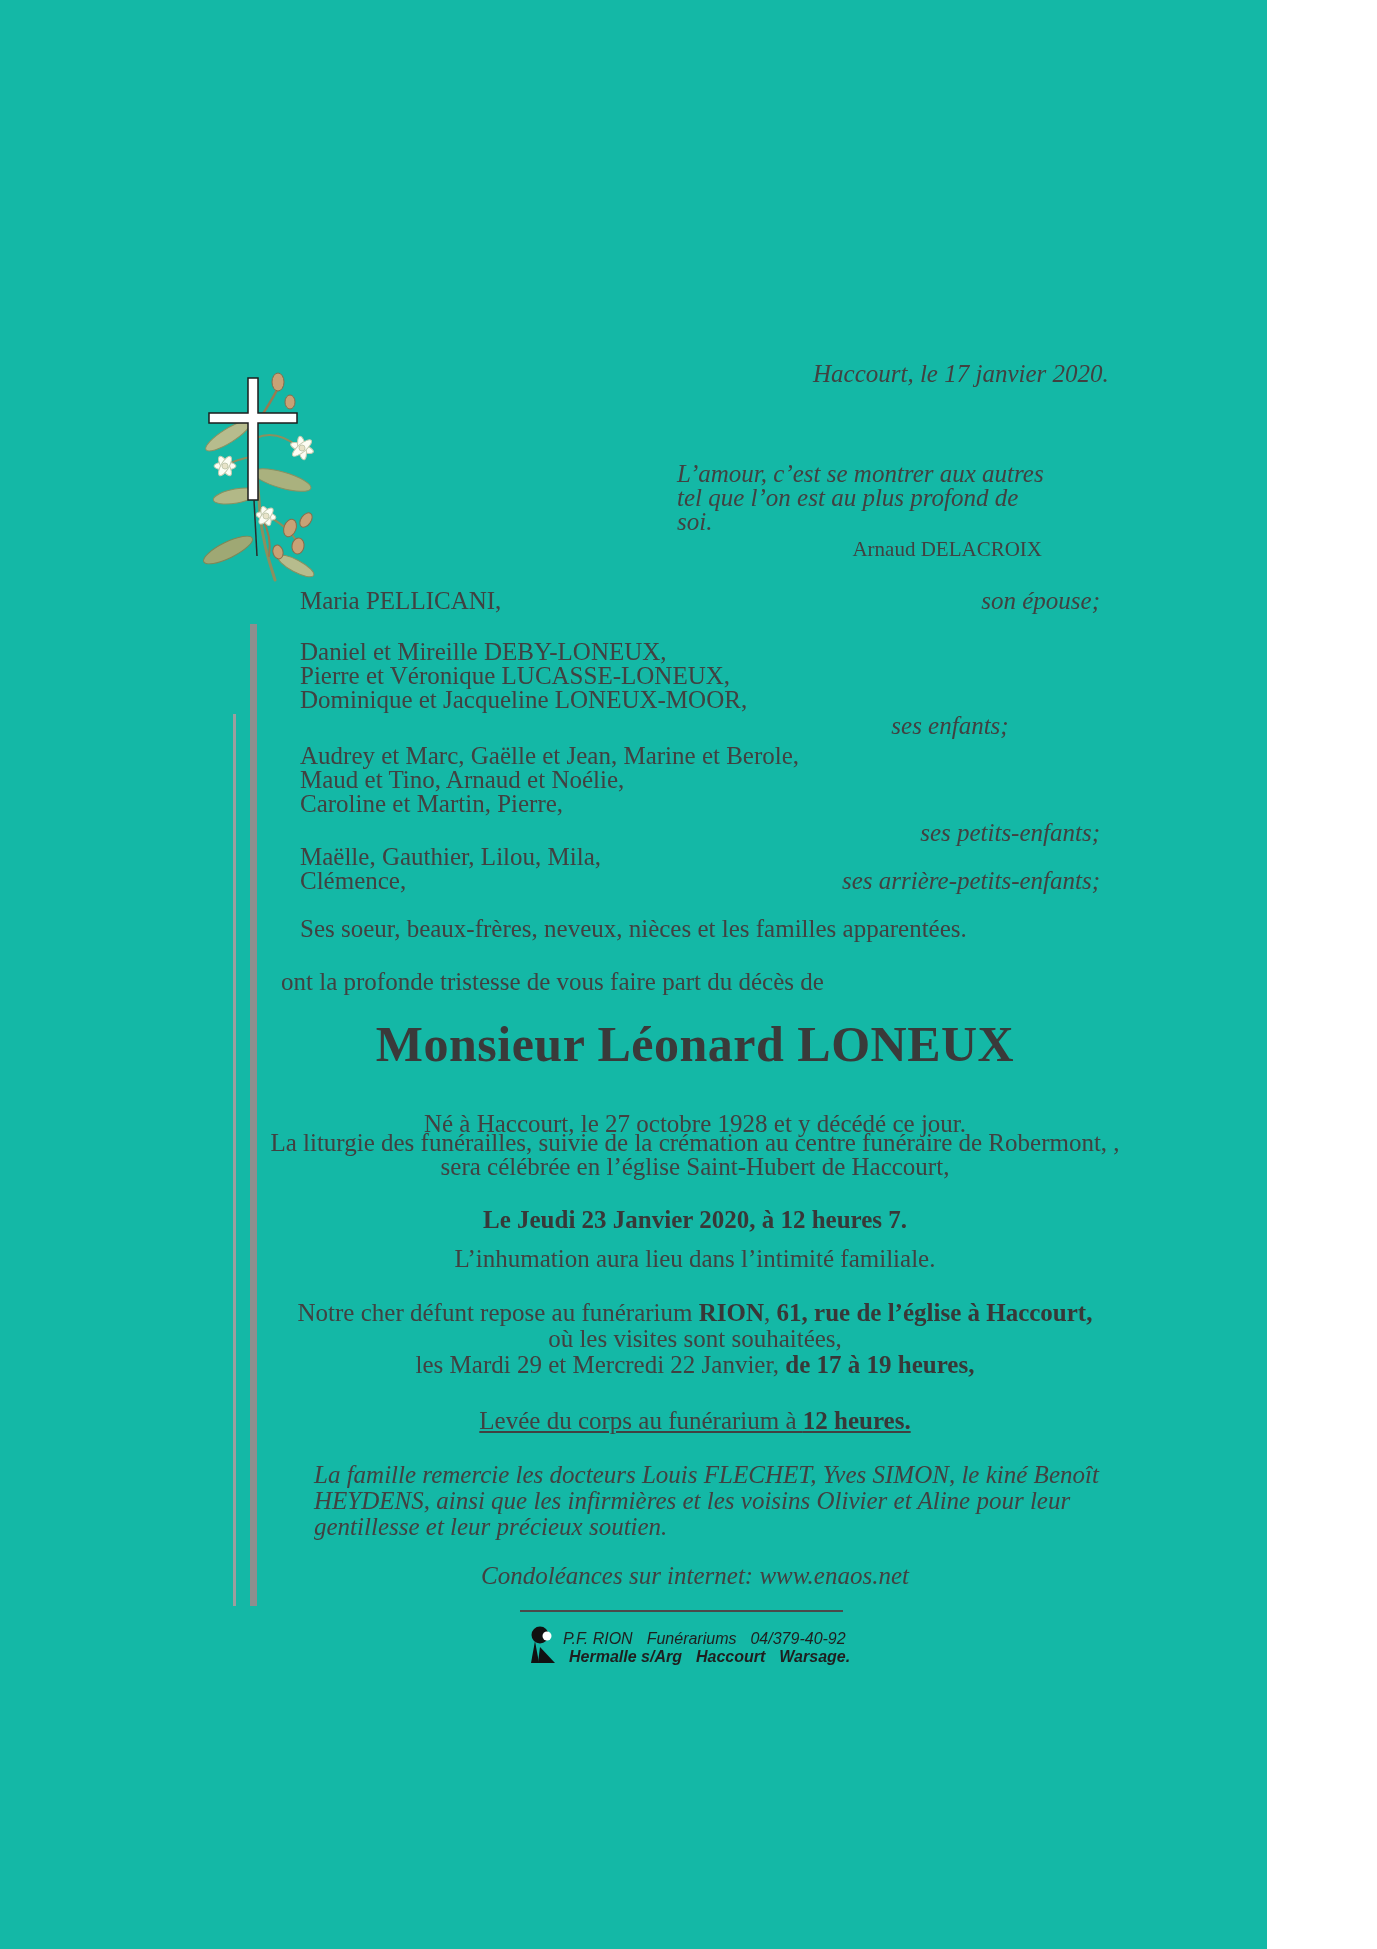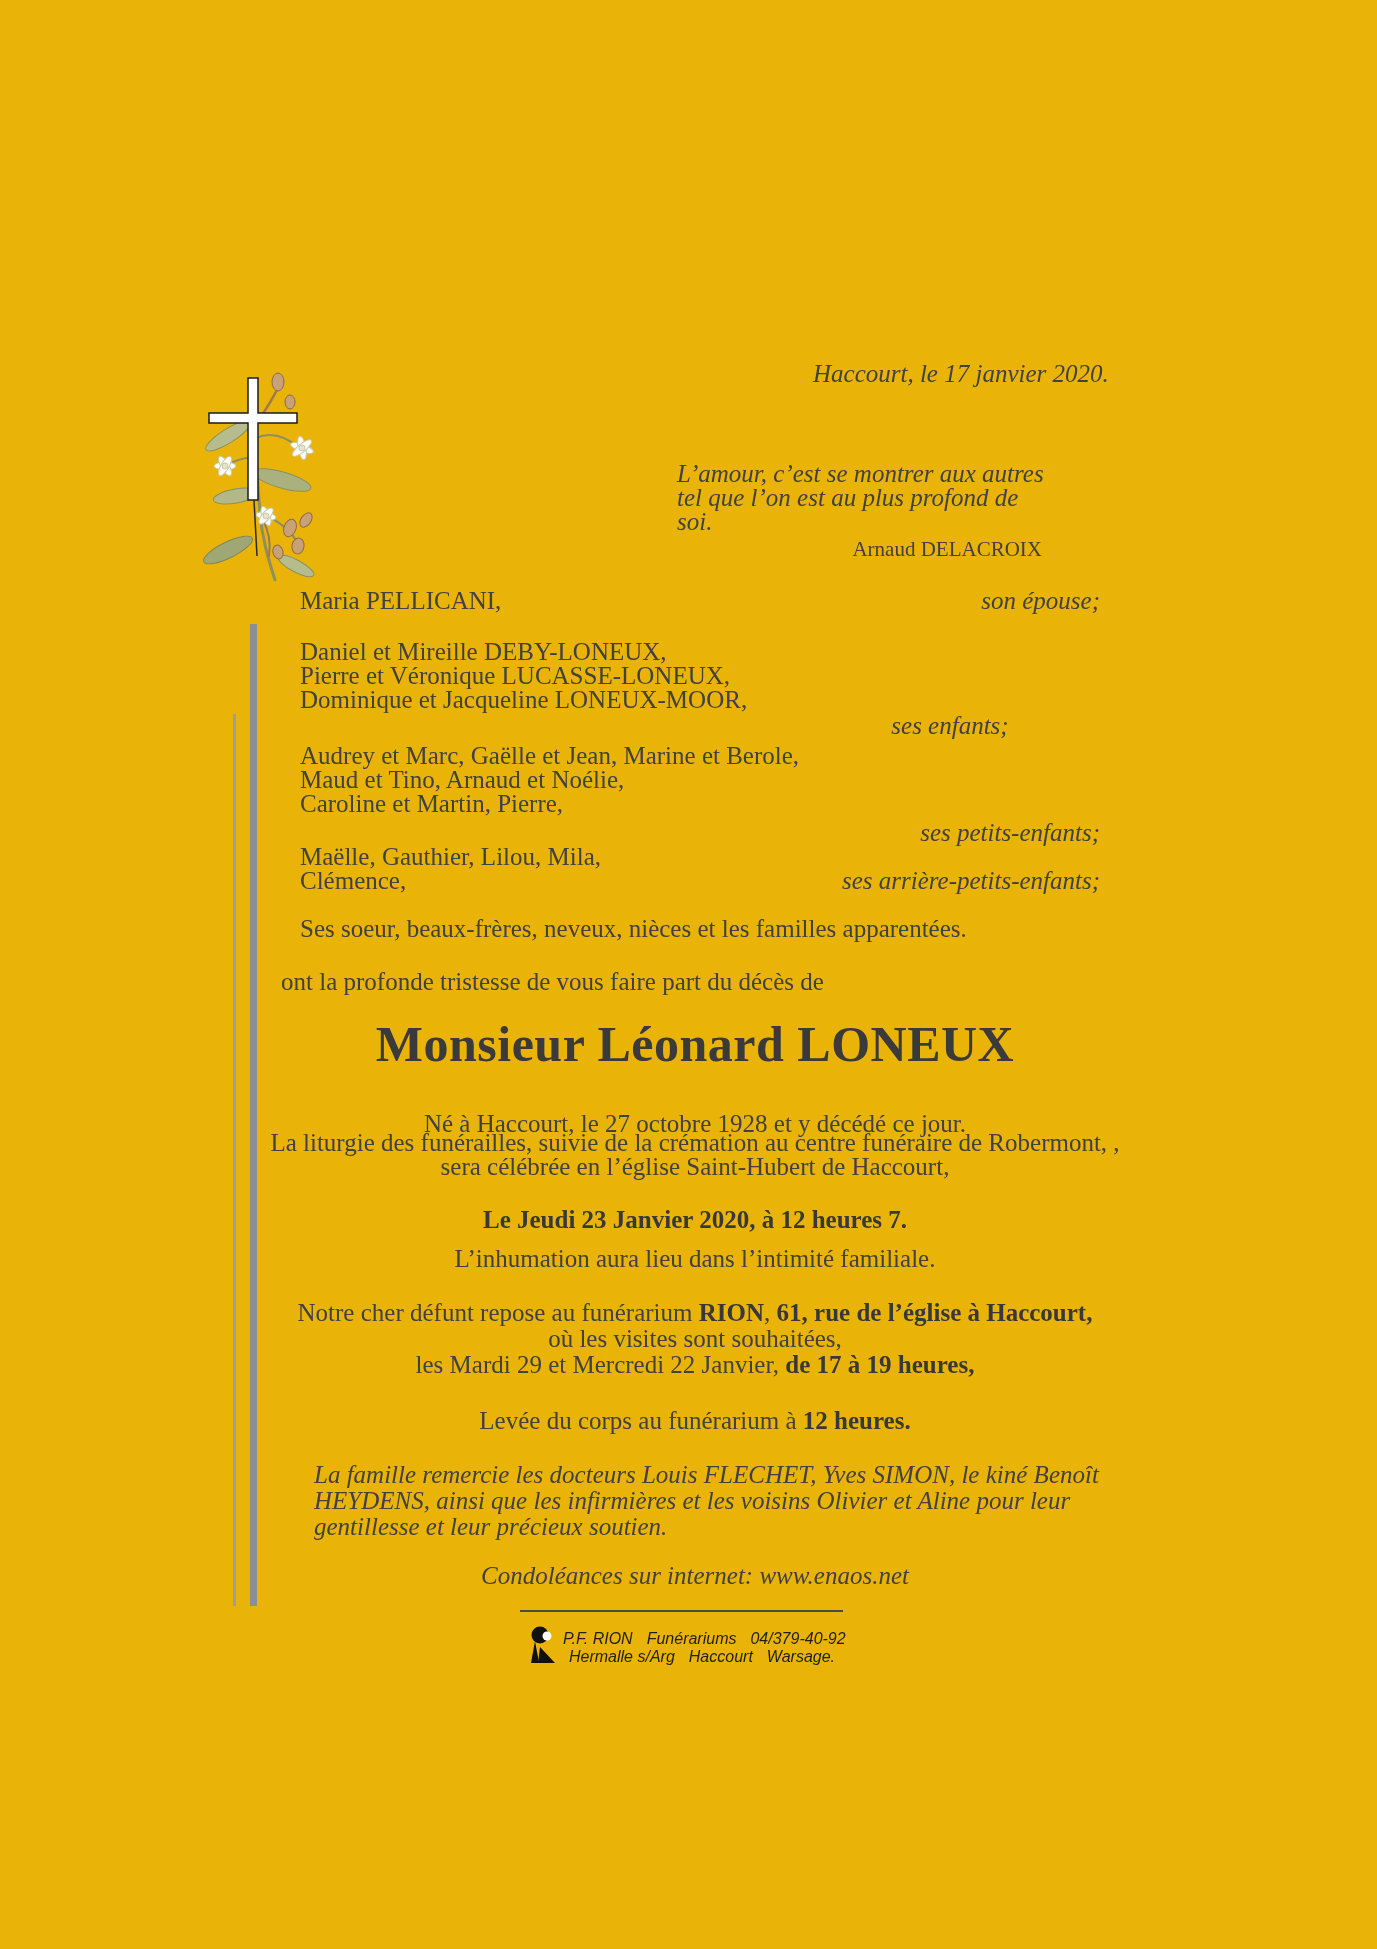--- a/index.html
+++ b/index.html
@@ -1,19 +1,19 @@
 <!DOCTYPE html>
 <html><head>
 <meta charset="utf-8">
 <style>
   html,body{margin:0;padding:0;background:#fff;}
   #page{
     position:relative;
-    width:1377px;height:1949px;
-    background:#eab308;
+    width:1267px;height:1949px;
+    background:#14b8a6;
     font-family:"Liberation Serif", serif;
     color:#414141;
     overflow:hidden;
   }
   .abs{position:absolute;}
   .body-text{font-size:25px;line-height:24px;color:#414141;}
   .it{font-style:italic;}
   .b{font-weight:bold;color:#383838;}
   .right-label{font-style:italic;text-align:right;}
   .centercol{left:270px;width:850px;text-align:center;}
@@ -133,21 +133,21 @@
   </div>
   <div class="abs centercol body-text b" style="top:1208px;">Le Jeudi 23 Janvier 2020, à 12 heures 7.</div>
   <div class="abs centercol body-text" style="top:1247px;">L’inhumation aura lieu dans l’intimité familiale.</div>
 
   <div class="abs centercol body-text" style="top:1300px;line-height:26px;">
     <div><span>Notre cher défunt repose au funérarium </span><span class="b">RION</span><span>, </span><span class="b">61, rue de l’église à Haccourt,</span></div>
     <div>où les visites sont souhaitées,</div>
     <div><span>les Mardi 29 et Mercredi 22 Janvier, </span><span class="b">de 17 à 19 heures,</span></div>
   </div>
 
-  <div class="abs centercol body-text" style="top:1409px;">
+  <div class="abs centercol body-text" style="top:1409px;text-decoration:underline;">
     <span>Levée du corps au funérarium à </span><span class="b">12 heures.</span>
   </div>
 
   <div class="abs body-text it" style="left:278px;top:1462px;line-height:26px;margin-left:36px;">
     <div>La famille remercie les docteurs Louis FLECHET, Yves SIMON, le kiné Benoît</div>
     <div>HEYDENS, ainsi que les infirmières et les voisins Olivier et Aline pour leur</div>
     <div>gentillesse et leur précieux soutien.</div>
   </div>
 
   <div class="abs centercol body-text it" style="top:1564px;">Condoléances sur internet: www.enaos.net</div>
@@ -158,18 +158,18 @@
     <circle cx="12" cy="9" r="8.5" fill="#111"></circle>
     <circle cx="19" cy="10" r="4.5" fill="#fff"></circle>
     <path d="M7,15 L11,37 L3,37 Z" fill="#111"></path>
     <path d="M12,21 L27,37 L10,37 Z" fill="#111"></path>
   </svg>
 
   <div class="abs footer-text" style="left:563px;top:1630px;">
     <div>
       <span>P.F. RION</span><span>Funérariums</span><span class="last">04/379-40-92</span>
     </div>
-    <div style="padding-left:6px;">
+    <div style="padding-left:6px;font-weight:bold;">
       <span>Hermalle s/Arg</span><span>Haccourt</span><span class="last">Warsage.</span>
     </div>
   </div>
 
 </div>
 
 </body></html>

